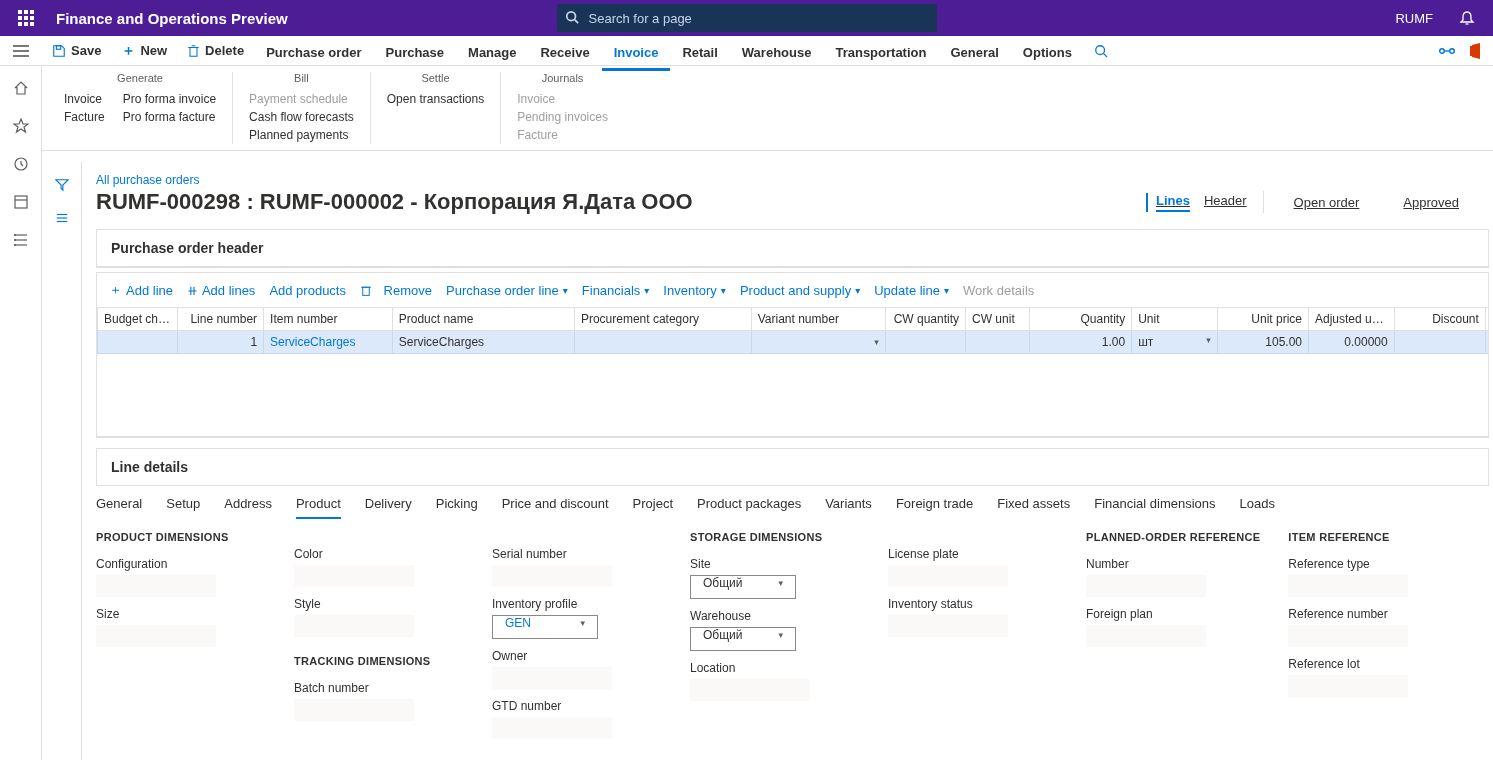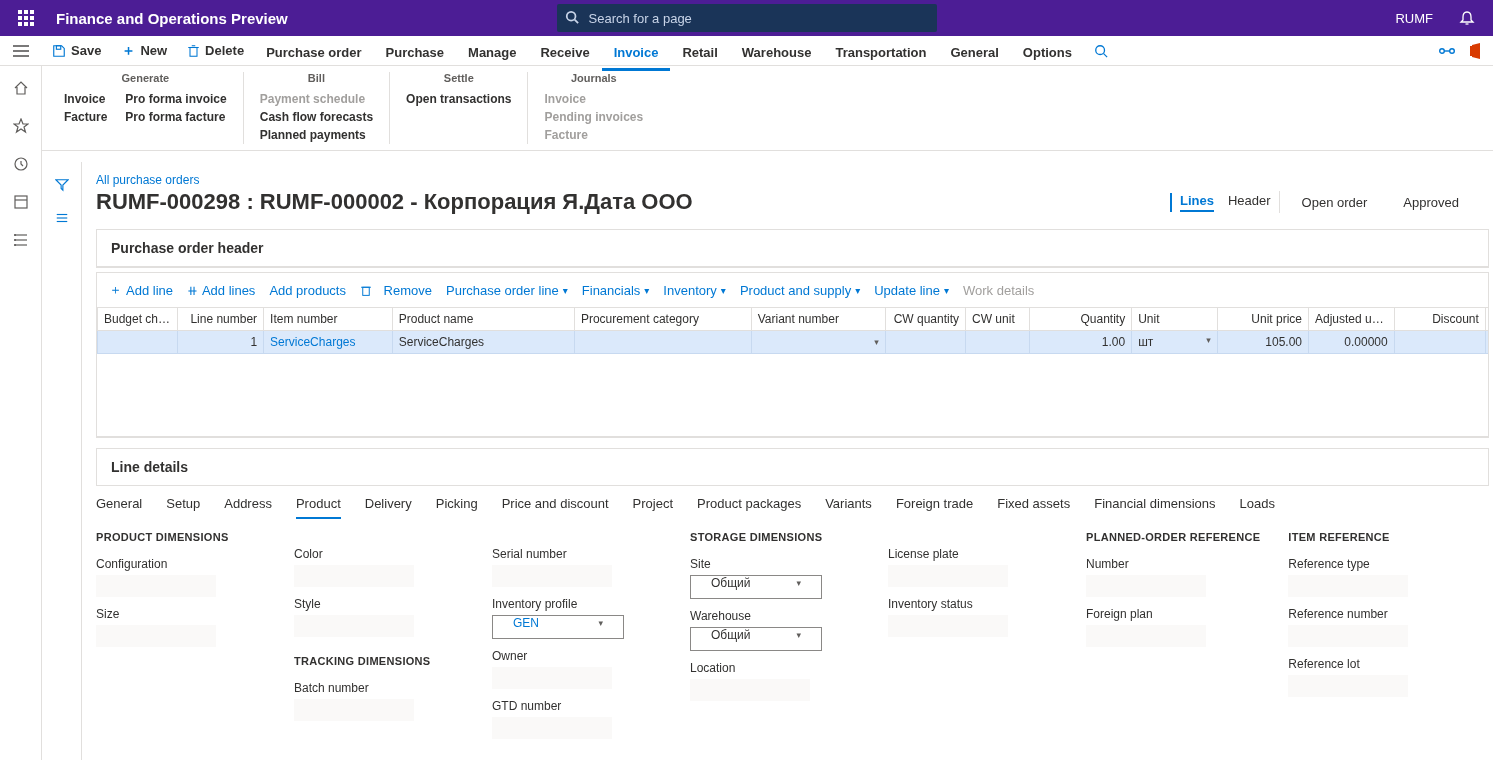--- a/index.html
+++ b/index.html
@@ -24,21 +24,21 @@
 .action-btn { display: flex; align-items: center; padding: 0 10px; font-size: 13px; color: #323130; cursor: pointer; border: none; background: none; font-weight: bold; }
 .action-btn .aicon { margin-right: 5px; color: #0078d4; font-size: 14px; }
 .action-btn.save .aicon svg { fill: #0078d4; }
 .action-btn.tab { padding: 16px 12px; }
 .action-btn.tab.active { color: #0078d4; border-bottom: 3px solid #0078d4; }
 .action-bar .right-icons { margin-left: auto; display: flex; align-items: center; padding-right: 10px; gap: 14px; }
 .right-icons .ricon { color: #0078d4; cursor: pointer; }
 
 
 .ribbon { display: flex; padding: 6px 0 6px 48px; border-bottom: 1px solid #e1dfdd; font-size: 12px; }
-.ribbon-group { padding: 0 16px; border-right: 1px solid #e1dfdd; font-weight: bold; }
+.ribbon-group { padding: 0 16px; border-right: 1px solid #e1dfdd; }
 .ribbon-group:last-child { border-right: none; }
 .ribbon-title { color: #605e5c; font-size: 11px; text-align: center; margin-bottom: 6px; }
 .ribbon-item { color: #323130; padding: 2px 0; cursor: pointer; display: block; }
 .ribbon-item.disabled { color: #a19f9d; cursor: default; }
 .ribbon-cols { display: flex; gap: 18px; }
 .ribbon-col { display: flex; flex-direction: column; }
 
 
 .left-rail { position: absolute; left: 0; top: 66px; width: 42px; background: #fff; border-right: 1px solid #e1dfdd; display: flex; flex-direction: column; align-items: center; padding-top: 14px; gap: 22px; height: calc(100% - 66px); z-index: 5; }
 .left-rail .ricon { color: #605e5c; cursor: pointer; }
@@ -46,21 +46,21 @@
 
 .main { position: absolute; left: 42px; top: 162px; right: 0; bottom: 0; display: flex; }
 .side-tools { width: 40px; border-right: 1px solid #e1dfdd; display: flex; flex-direction: column; align-items: center; padding-top: 16px; gap: 20px; }
 .side-tools .ticon { color: #0078d4; cursor: pointer; }
 .content { flex: 1; overflow: auto; padding: 10px 0 0 14px; }
 
 
 .crumb { color: #0078d4; font-size: 12px; cursor: pointer; display:inline-block; margin-bottom: 2px; }
 .page-h { display: flex; align-items: center; }
 .page-title { font-size: 22px; font-weight: 600; color: #323130; }
-.page-views { margin-left: auto; display: flex; align-items: center; gap: 8px; padding-right: 20px; }
+.page-views { margin-left: auto; display: flex; align-items: center; gap: 16px; padding-right: 20px; text-decoration: underline; }
 .view-toggle { display: flex; gap: 14px; border-left: 2px solid #0078d4; padding-left: 8px; }
 .view-toggle span { cursor: pointer; font-size: 13px; }
 .view-toggle .active { color: #0078d4; border-bottom: 2px solid #0078d4; padding-bottom: 2px; font-weight:600; }
 .status-pill { font-size: 13px; padding: 0 14px; }
 .divider-v { width: 1px; height: 22px; background: #e1dfdd; }
 
 
 .section { margin-top: 14px; border: 1px solid #e1dfdd; margin-right: 4px; }
 .section-head { padding: 10px 14px; font-size: 14px; font-weight: 600; border-bottom: 1px solid #e1dfdd; background: #fff; }
 
@@ -83,21 +83,21 @@
 
 .ld-tabs { display: flex; gap: 24px; padding: 10px 0 0 0; flex-wrap: wrap; }
 .ld-tab { font-size: 13px; color: #323130; cursor: pointer; padding-bottom: 6px; }
 .ld-tab.active { color: #323130; border-bottom: 2px solid #0078d4; font-weight: 400; }
 
 .ld-body { display: flex; gap: 28px; padding: 12px 0 20px 0; flex-wrap: wrap; }
 .ld-col { display: flex; flex-direction: column; gap: 4px; min-width: 170px; }
 .ld-heading { font-size: 11px; font-weight: 600; letter-spacing: .3px; color: #323130; margin-bottom: 4px; }
 .ld-label { font-size: 12px; color: #323130; margin-top: 6px; }
 .ld-field { width: 120px; height: 22px; border: 1px solid transparent; background: #faf9f8; }
-.ld-select { width: 132px; height: 24px; border: 1px solid #8a8886; background: #fff; font-size: 12px; padding: 0 20px; }
+.ld-select { width: 106px; height: 24px; border: 1px solid #8a8886; background: #fff; font-size: 12px; padding: 0 12px; }
 .ld-select-val { display: flex; align-items: center; justify-content: space-between; }
 .ld-select-val .sv-chev { font-size: 9px; color: #605e5c; }
 .ld-select .blue { color: #0078d4; }
 
 svg { display: block; }
 </style>
 </head>
 <body>
 
 <div class="top-nav">

